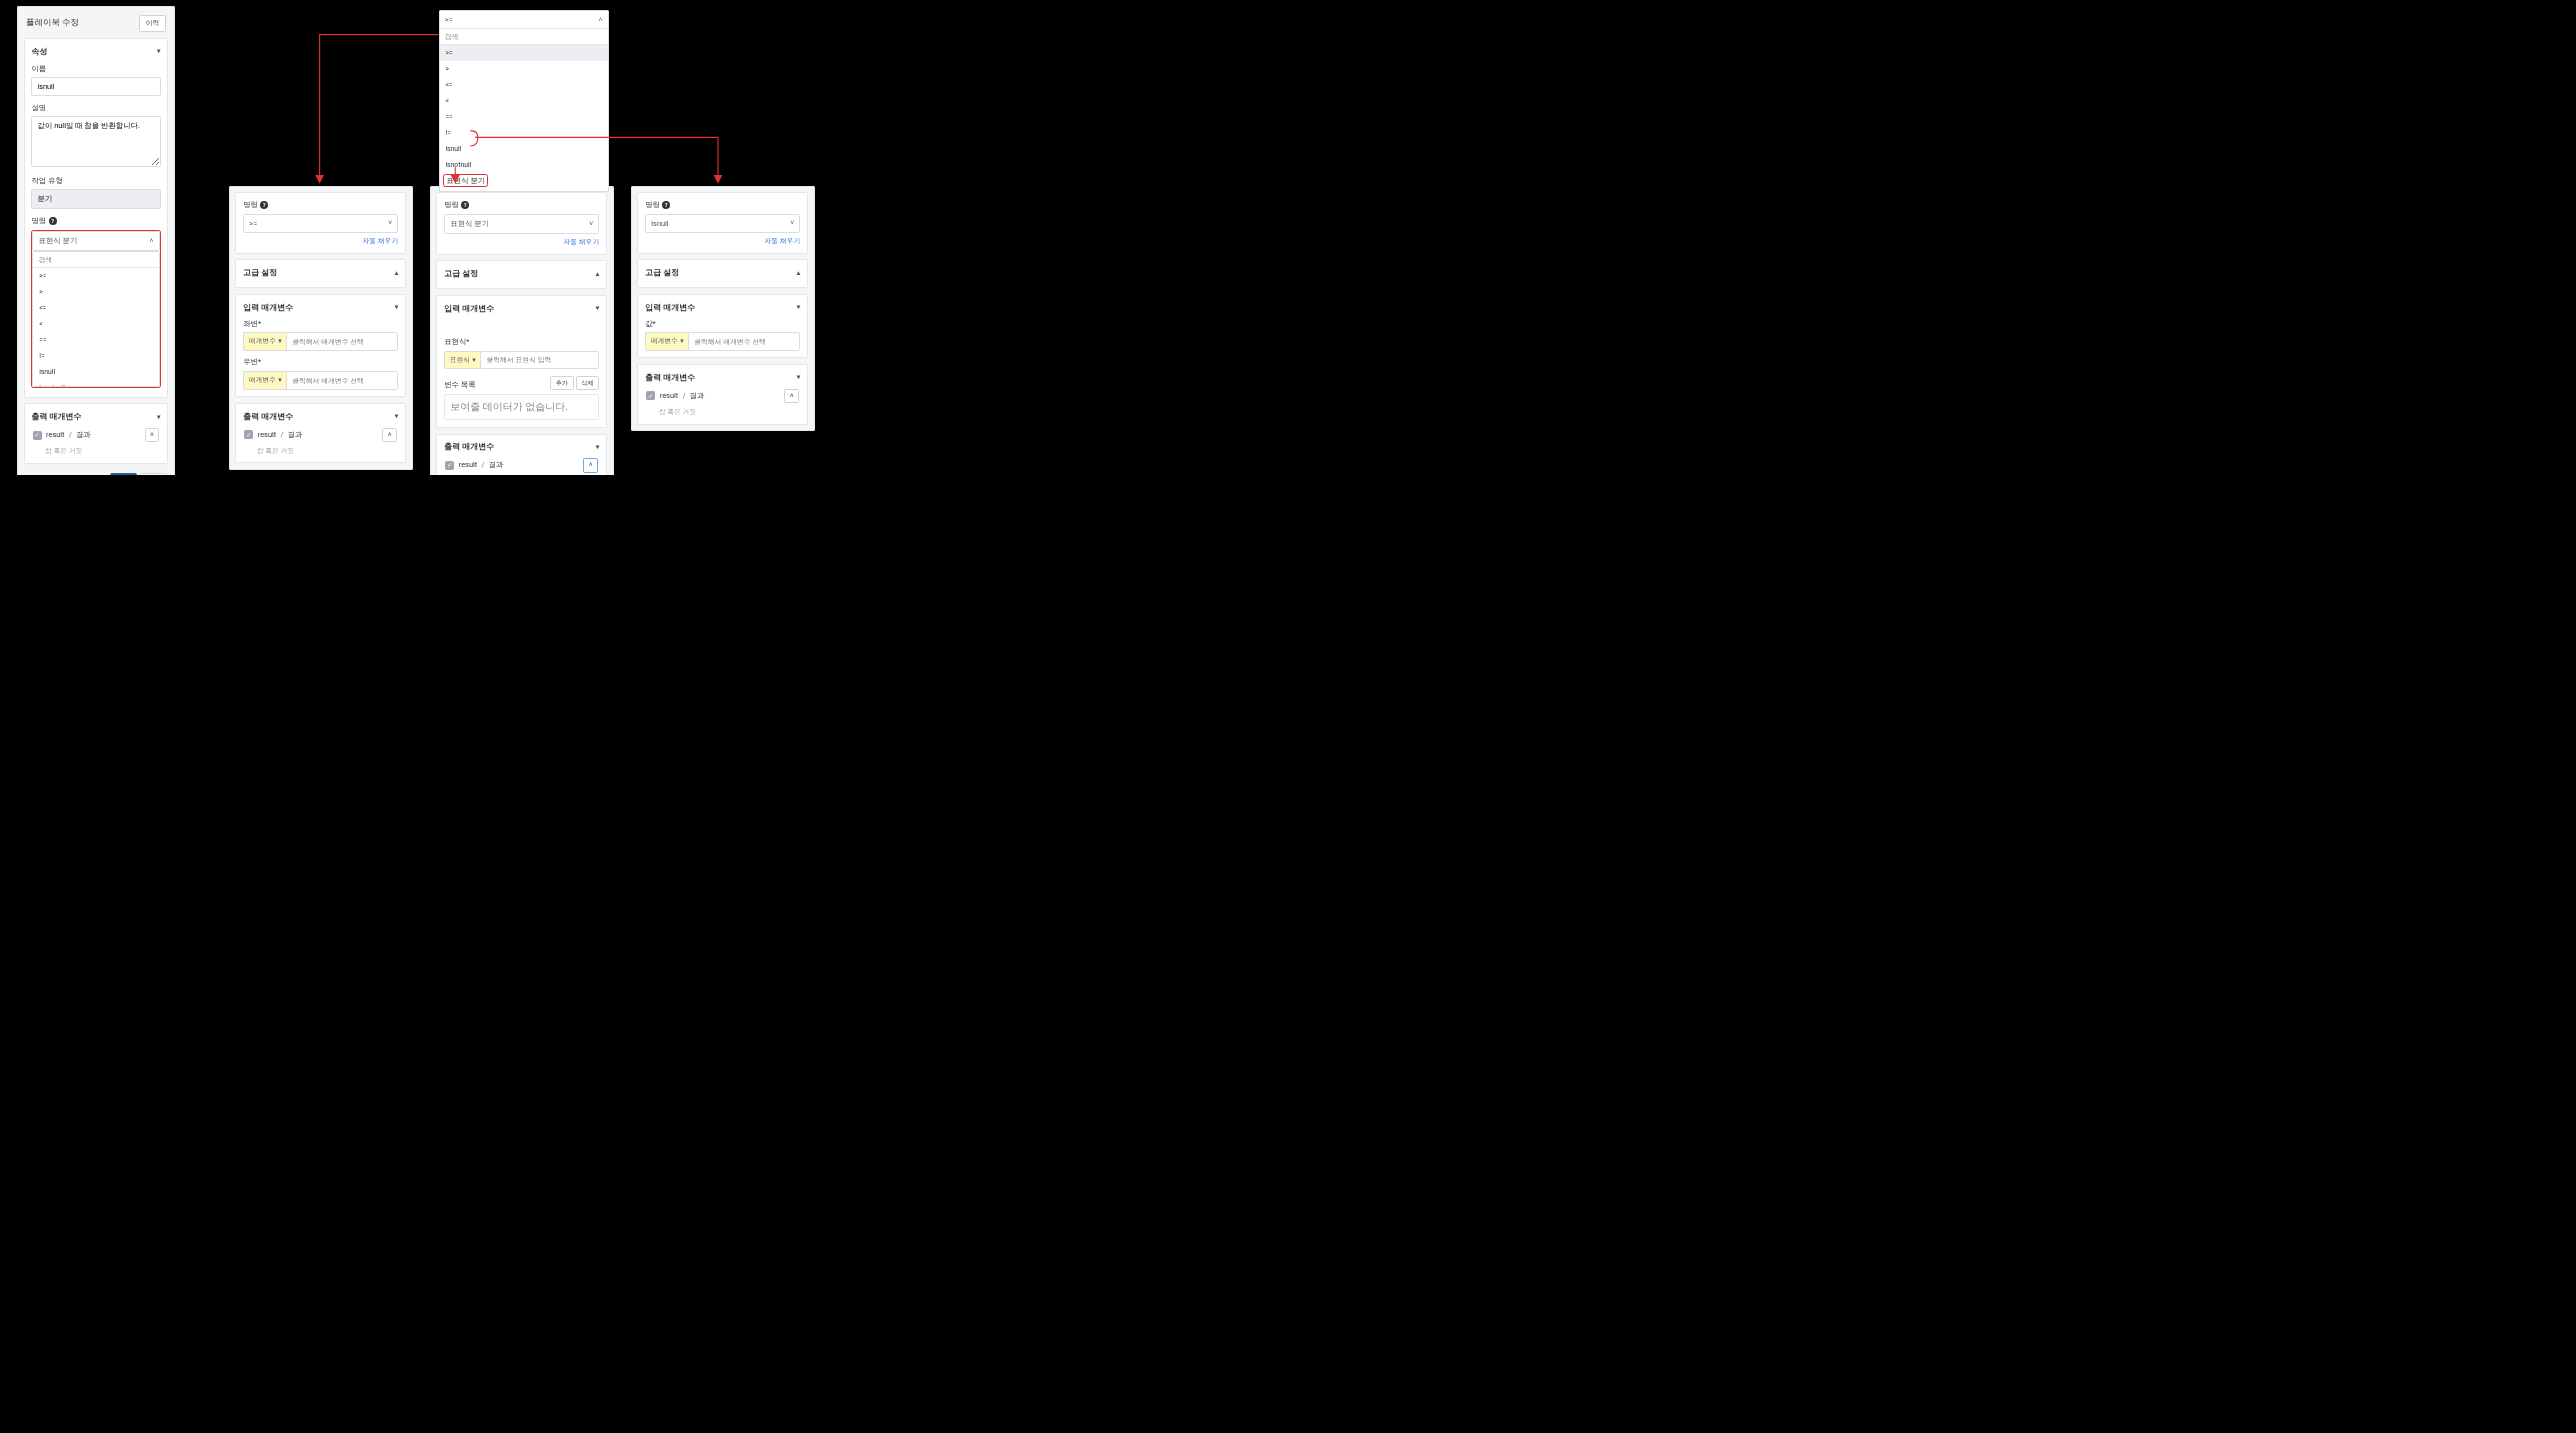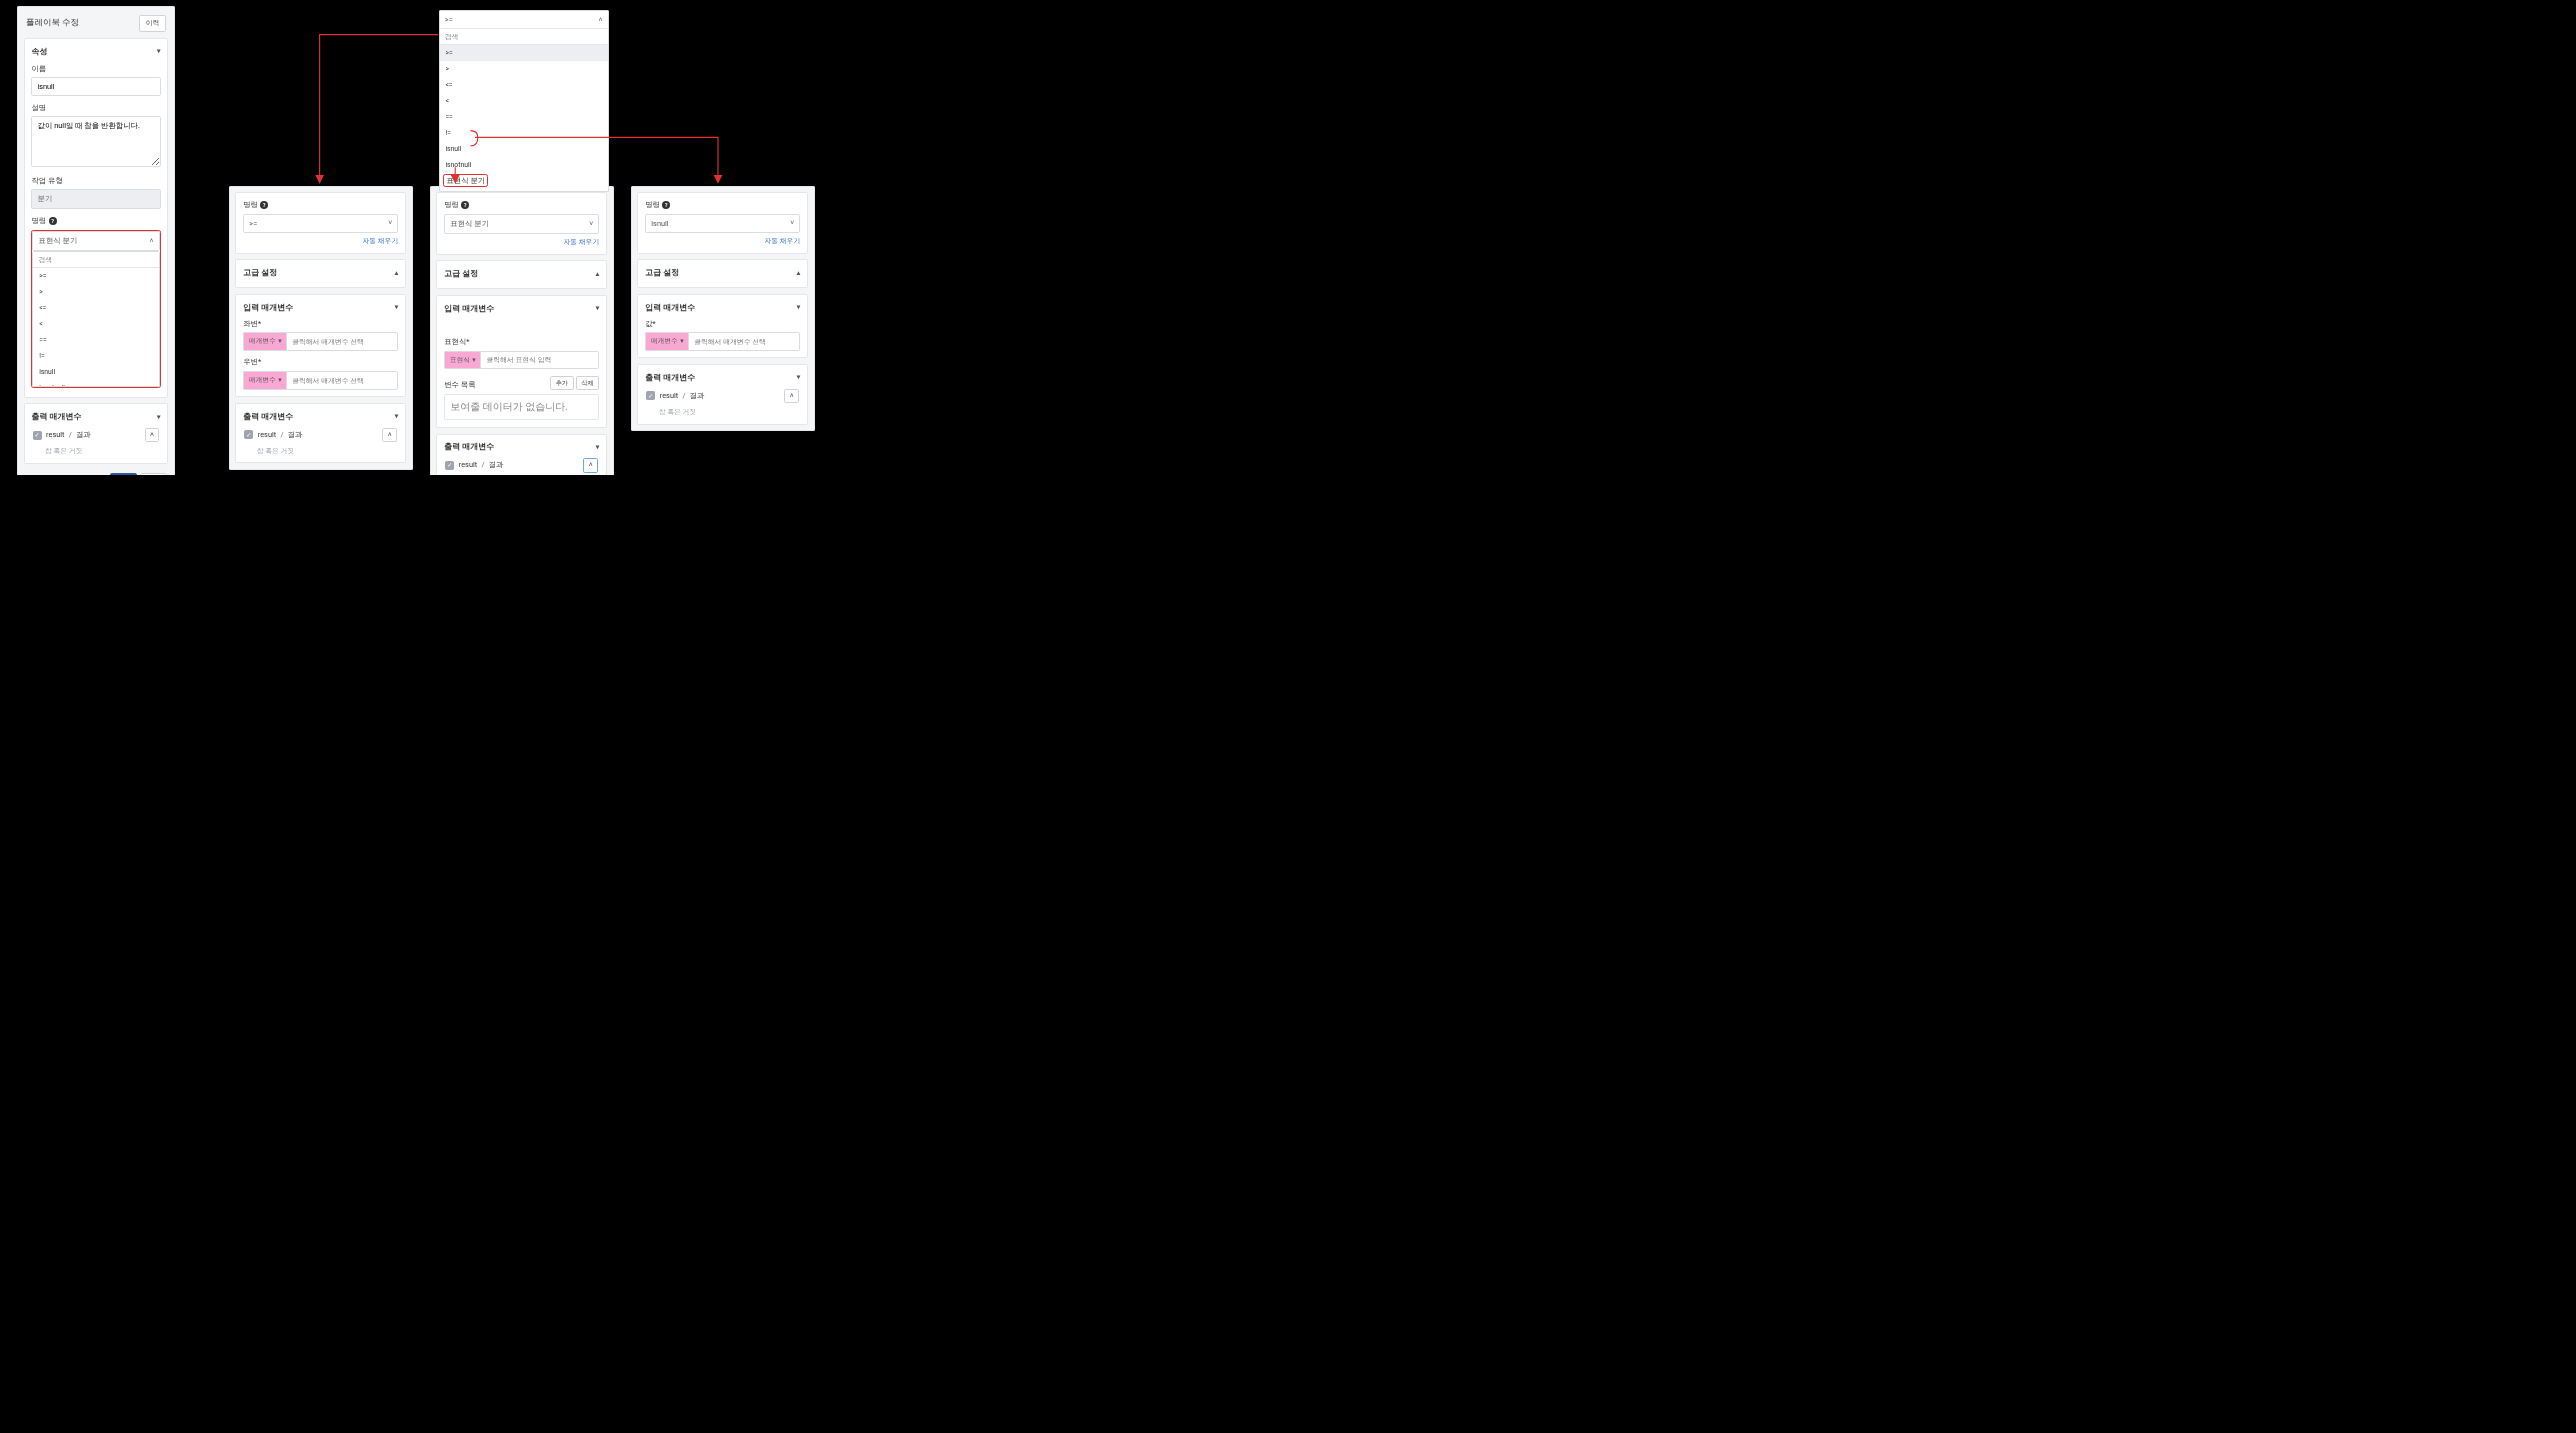--- a/index.html
+++ b/index.html
@@ -70,21 +70,21 @@
 .section-header.cardfull { margin: 0; }
 .field-label { font-size: 7.4px; color: #333; margin-bottom: 3.4px; display: flex; align-items: center; gap: 2.3px; }
 .input, .textarea, .readonly {
   width: 100%;
   border: 0.6px solid #d9dce2;
   border-radius: 1.7px;
   padding: 4px 5.1px;
   font-size: 7.4px;
   background: #fff;
 }
-.readonly { background: #eceef1; color: #666; }
+.readonly { background: #eceef1; color: #666; font-weight: bold; }
 .textarea { resize: vertical; height: 51px; font-family: inherit; }
 .select {
   width: 100%;
   border: 0.6px solid #d9dce2;
   border-radius: 1.7px;
   padding: 4px 5.1px;
   font-size: 7.4px;
   background: #fff;
   color: #555;
   display: flex;
@@ -125,21 +125,21 @@
 .dd .dd-item.hl { background: #eceef1; }
 .dd-red { border: 1.1px solid #e03131; border-radius: 2.3px; }
 .red-box { border: 1.1px solid #e03131; border-radius: 2.3px; padding: 0.6px 2.3px; display: inline-block; }
 
 
 .combo { display: flex; gap: 0; }
 .combo .mini-select {
   border: 0.6px solid #d9dce2;
   border-right: none;
   border-radius: 1.7px 0 0 1.7px;
-  background: #f9a8d4;
+  background: #fef9c3;
   padding: 3.4px 4.5px;
   font-size: 6.8px;
   color: #555;
   display: flex;
   align-items: center;
   gap: 2.3px;
   white-space: nowrap;
 }
 .combo .combo-input {
   flex: 1;

